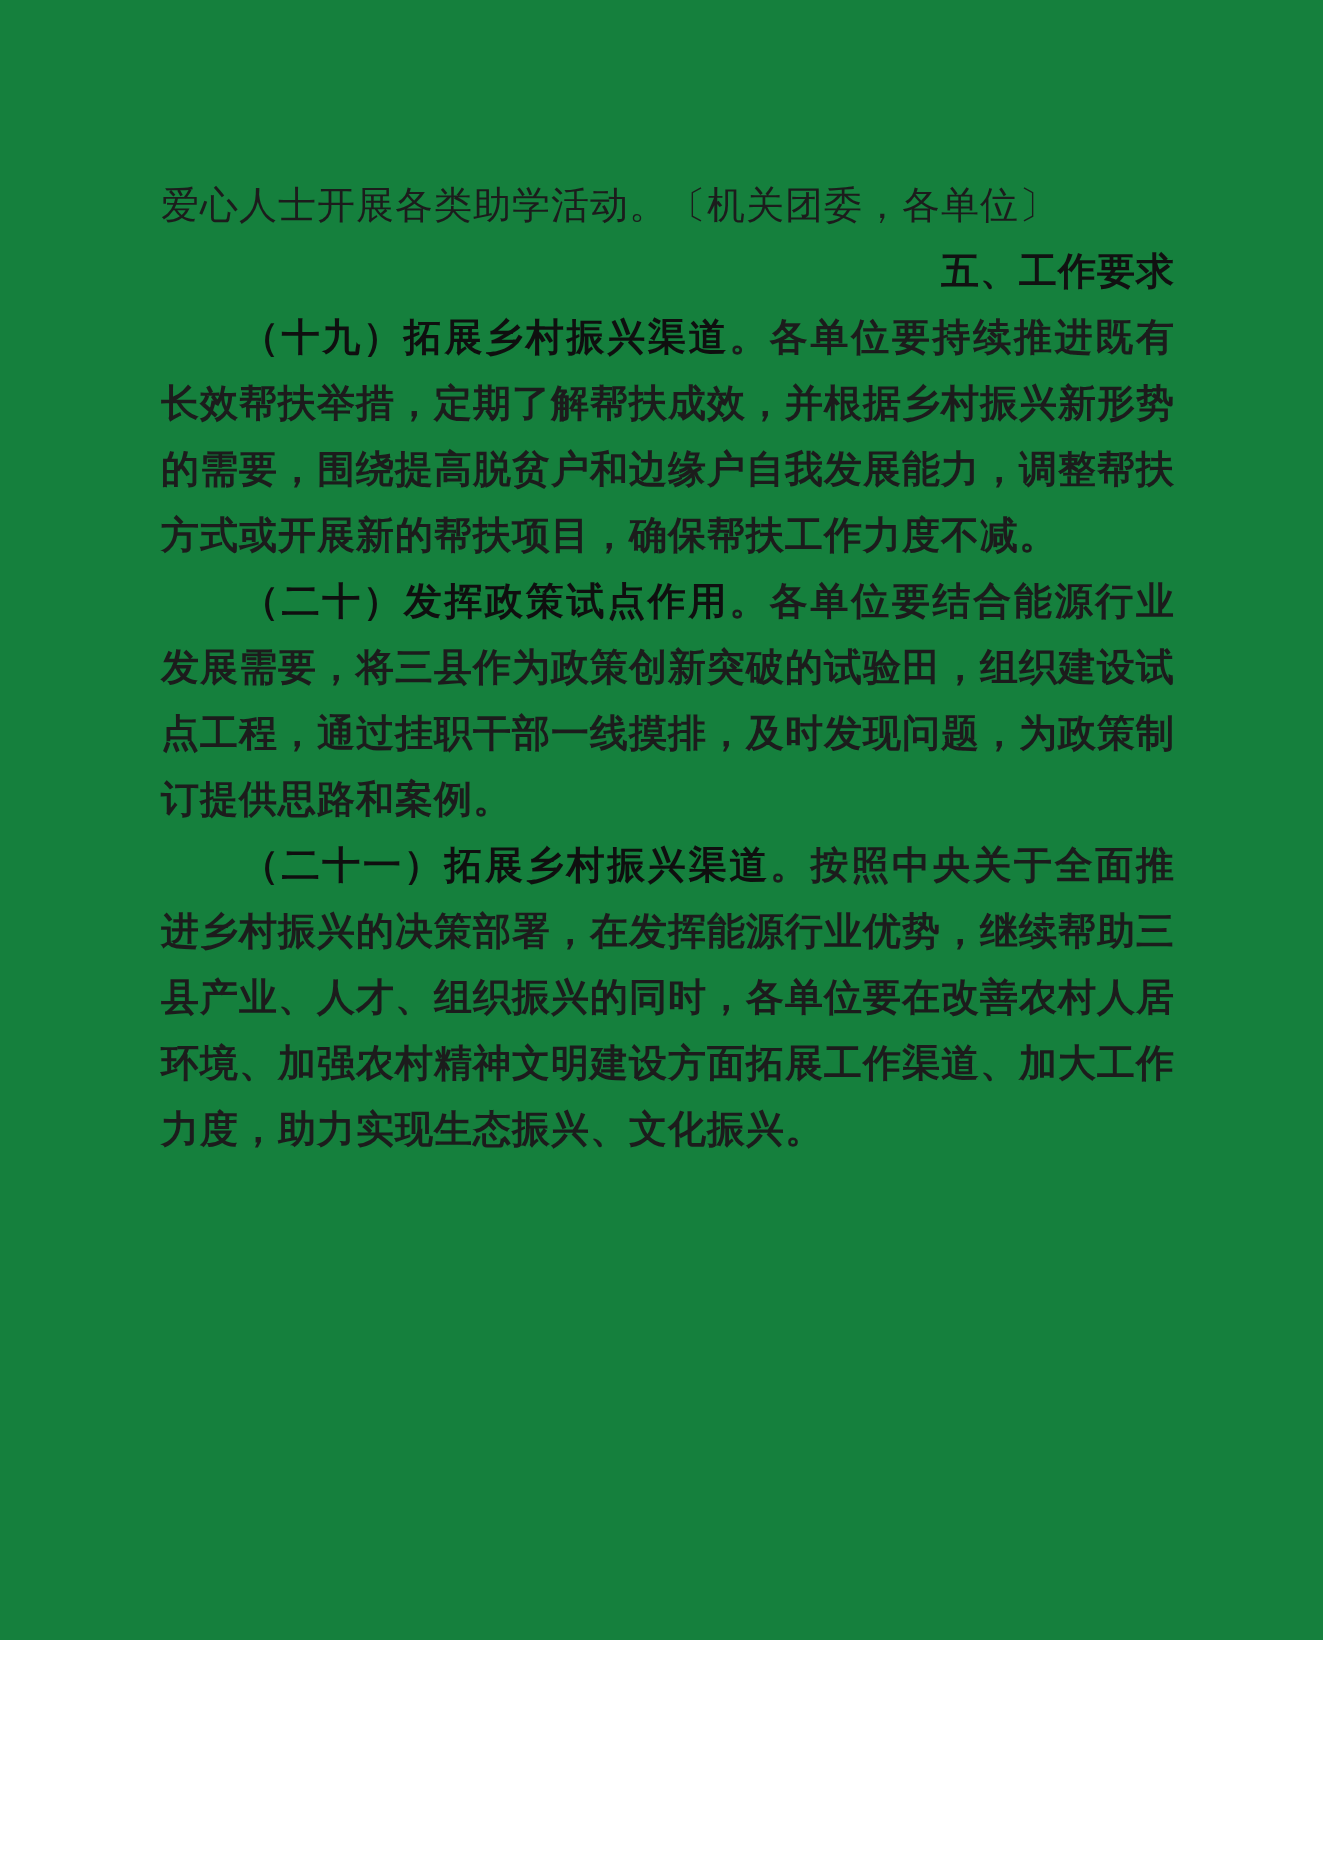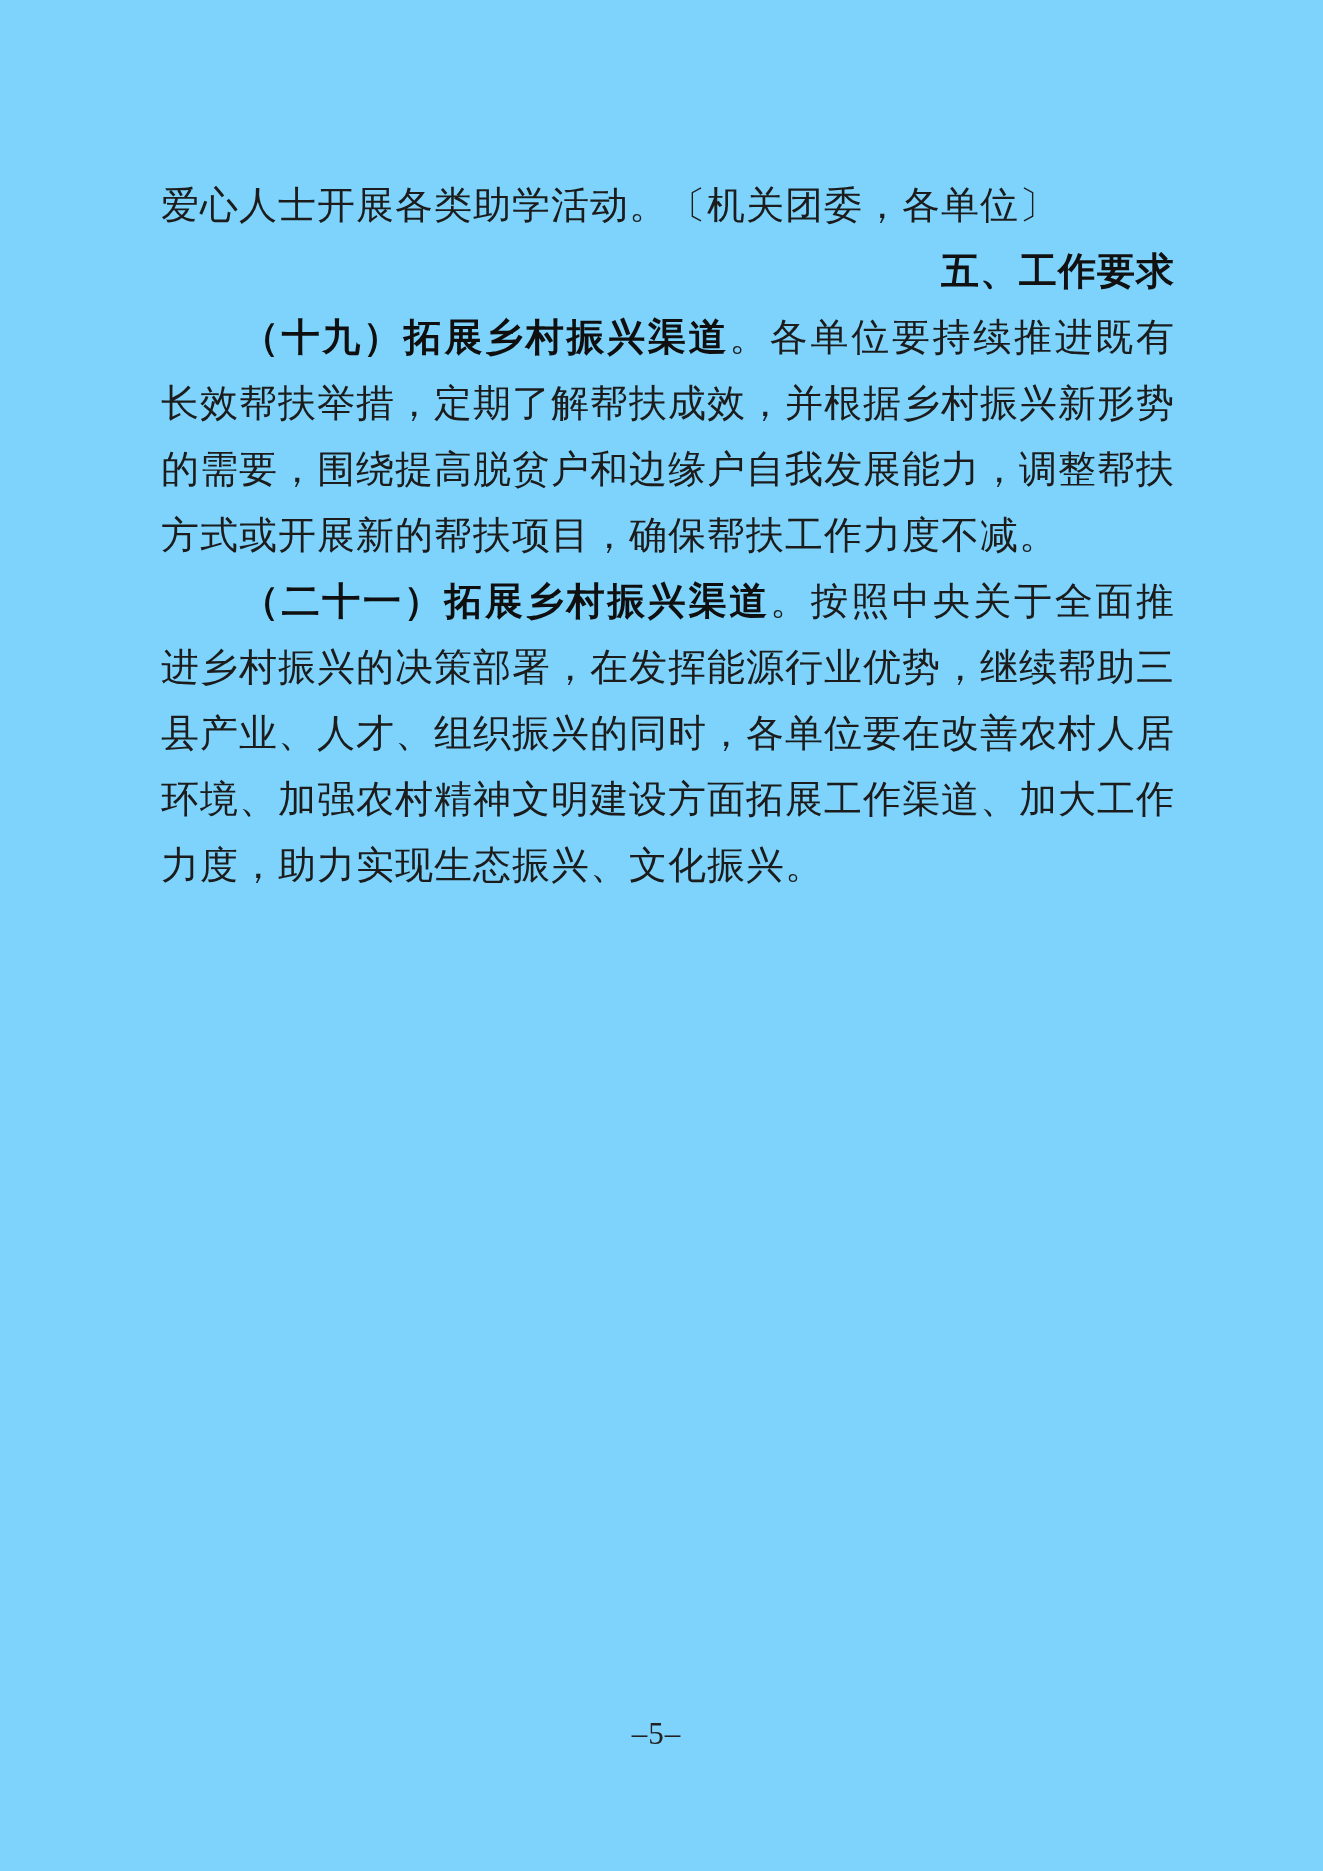--- a/index.html
+++ b/index.html
@@ -3,22 +3,22 @@
 <meta charset="utf-8">
 <style>
   html, body {
     margin: 0;
     padding: 0;
     background: #ffffff;
   }
   .page {
     position: relative;
     width: 1323px;
-    height: 1871px;
-    background: #7dd3fc;
+    height: 1640px;
+    background: #15803d;
     overflow: hidden;
     font-family: "Liberation Serif", "DejaVu Serif", serif;
     color: #1c1c1c;
   }
   .doc-body {
     position: absolute;
     left: 161px;
     top: 172px;
     width: 1014px;
     font-size: 38px;
@@ -43,21 +43,21 @@
     color: #111111;
   }
   .para {
     text-indent: 80px;
   }
   .para .lead {
     font-weight: bold;
     color: #0f0f0f;
   }
   .para .body-run {
-    font-weight: normal;
+    font-weight: bold;
     margin-top: 39px;
   }
   .page-number {
     position: absolute;
     left: 0;
     right: 10px;
     top: 1716px;
     text-align: center;
     font-size: 31px;
     letter-spacing: 1px;
@@ -71,20 +71,21 @@
 <div class="page">
 
   <div class="doc-body">
 
     <p class="continuation-line">爱心人士开展各类助学活动。〔机关团委，各单位〕</p>
 
     <p class="section-heading">五、工作要求</p>
 
     <p class="para"><span class="lead">（十九）拓展乡村振兴渠道</span><span class="body-run">。各单位要持续推进既有长效帮扶举措，定期了解帮扶成效，并根据乡村振兴新形势的需要，围绕提高脱贫户和边缘户自我发展能力，调整帮扶方式或开展新的帮扶项目，确保帮扶工作力度不减。</span></p>
 
+    <p class="para"><span class="lead">（二十）发挥政策试点作用</span><span class="body-run">。各单位要结合能源行业发展需要，将三县作为政策创新突破的试验田，组织建设试点工程，通过挂职干部一线摸排，及时发现问题，为政策制订提供思路和案例。</span></p>
 
     <p class="para"><span class="lead">（二十一）拓展乡村振兴渠道</span><span class="body-run">。按照中央关于全面推进乡村振兴的决策部署，在发挥能源行业优势，继续帮助三县产业、人才、组织振兴的同时，各单位要在改善农村人居环境、加强农村精神文明建设方面拓展工作渠道、加大工作力度，助力实现生态振兴、文化振兴。</span></p>
 
   </div>
 
   <div class="page-number">–5–</div>
 
 </div>
 
 </body></html>

